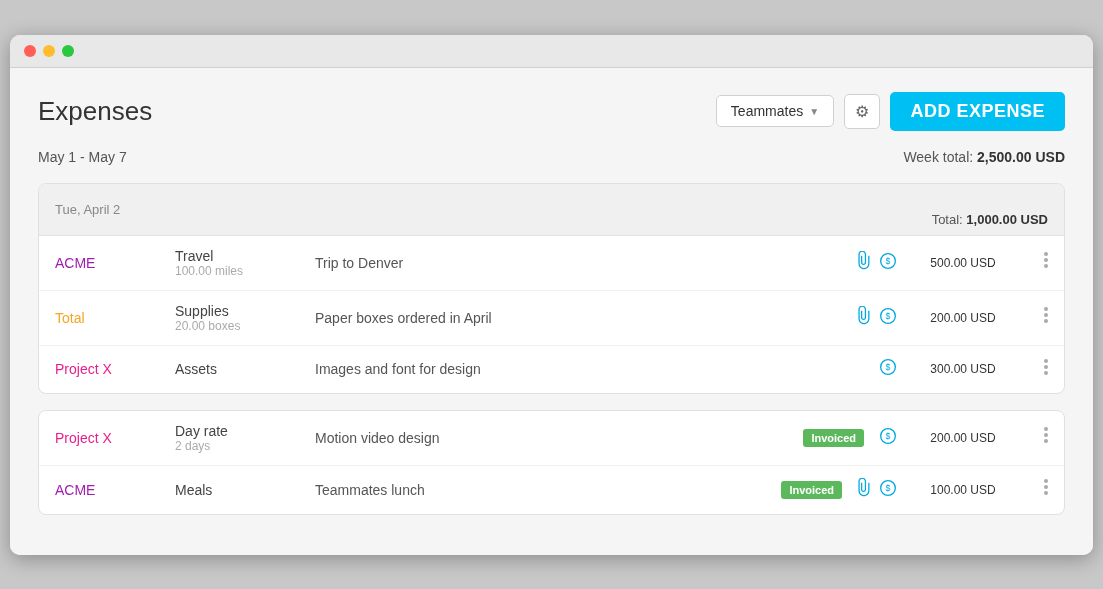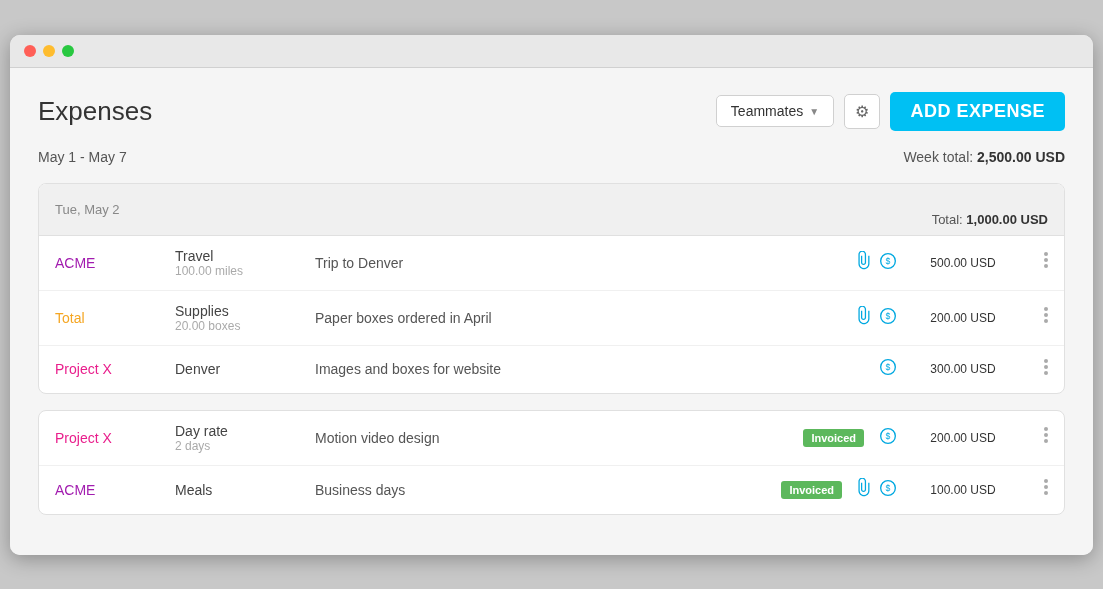--- a/index.html
+++ b/index.html
@@ -196,21 +196,21 @@
       <span class="date-range">May 1 - May 7</span>
       <span class="week-total">
         <span>Week total:</span>
         <strong>2,500.00 USD</strong>
       </span>
     </div>
 
     <div id="day-groups-container">
         <div class="day-group">
           <div class="day-header">
-    <span>Tue, May 2</span>
+    <span>Tue, April 2</span>
     <span class="day-total">Total: <strong>1,000.00 USD</strong></span>
   </div>
           <div class="expense-row">
             <div class="col-client blue">ACME</div>
             <div class="col-category">
               <div class="cat-name">Travel</div>
               <div class="cat-sub">100.00 miles</div>
             </div>
             <div class="col-desc">Trip to Denver</div>
             <div class="col-icons">
@@ -248,23 +248,23 @@
             <div class="col-amount">200.00 USD</div>
             <div class="col-menu"><svg width="4" height="18" viewBox="0 0 4 18" fill="#aaa" xmlns="http://www.w3.org/2000/svg">
                 <circle cx="2" cy="3" r="2"></circle>
                 <circle cx="2" cy="9" r="2"></circle>
                 <circle cx="2" cy="15" r="2"></circle>
               </svg></div>
           </div>
           <div class="expense-row">
             <div class="col-client pink">Project X</div>
             <div class="col-category">
-              <div class="cat-name">Denver</div>
-            </div>
-            <div class="col-desc">Images and boxes for website</div>
+              <div class="cat-name">Assets</div>
+            </div>
+            <div class="col-desc">Images and font for design</div>
             <div class="col-icons">
               <span class="icon-dollar"><svg width="16" height="16" viewBox="0 0 24 24" fill="none" xmlns="http://www.w3.org/2000/svg">
                   <circle cx="12" cy="12" r="11" stroke="#00a8e0" stroke-width="2"></circle>
                   <text x="12" y="17" text-anchor="middle" font-size="13" fill="#00a8e0" font-family="sans-serif">$</text>
                 </svg></span>
             </div>
             <div class="col-amount">300.00 USD</div>
             <div class="col-menu"><svg width="4" height="18" viewBox="0 0 4 18" fill="#aaa" xmlns="http://www.w3.org/2000/svg">
                 <circle cx="2" cy="3" r="2"></circle>
                 <circle cx="2" cy="9" r="2"></circle>
@@ -292,21 +292,21 @@
                 <circle cx="2" cy="3" r="2"></circle>
                 <circle cx="2" cy="9" r="2"></circle>
                 <circle cx="2" cy="15" r="2"></circle>
               </svg></div>
           </div>
           <div class="expense-row">
             <div class="col-client blue">ACME</div>
             <div class="col-category">
               <div class="cat-name">Meals</div>
             </div>
-            <div class="col-desc">Business days</div>
+            <div class="col-desc">Teammates lunch</div>
             <div class="col-icons">
               <span class="invoiced-badge">Invoiced</span>
               <span class="icon-clip"><svg width="14" height="20" viewBox="0 0 14 20" fill="none" xmlns="http://www.w3.org/2000/svg">
                   <path d="M12 5.5V15C12 17.76 9.76 20 7 20C4.24 20 2 17.76 2 15V4C2 2.34 3.34 1 5 1C6.66 1 8 2.34 8 4V13.5C8 14.33 7.33 15 6.5 15C5.67 15 5 14.33 5 13.5V5.5H3.5V13.5C3.5 15.16 4.84 16.5 6.5 16.5C8.16 16.5 9.5 15.16 9.5 13.5V4C9.5 1.51 7.49 -0.5 5 -0.5C2.51 -0.5 0.5 1.51 0.5 4V15C0.5 18.59 3.41 21.5 7 21.5C10.59 21.5 13.5 18.59 13.5 15V5.5H12Z" fill="#00a8e0" transform="scale(0.85)"></path>
                 </svg></span>
               <span class="icon-dollar"><svg width="16" height="16" viewBox="0 0 24 24" fill="none" xmlns="http://www.w3.org/2000/svg">
                   <circle cx="12" cy="12" r="11" stroke="#00a8e0" stroke-width="2"></circle>
                   <text x="12" y="17" text-anchor="middle" font-size="13" fill="#00a8e0" font-family="sans-serif">$</text>
                 </svg></span>
             </div>

